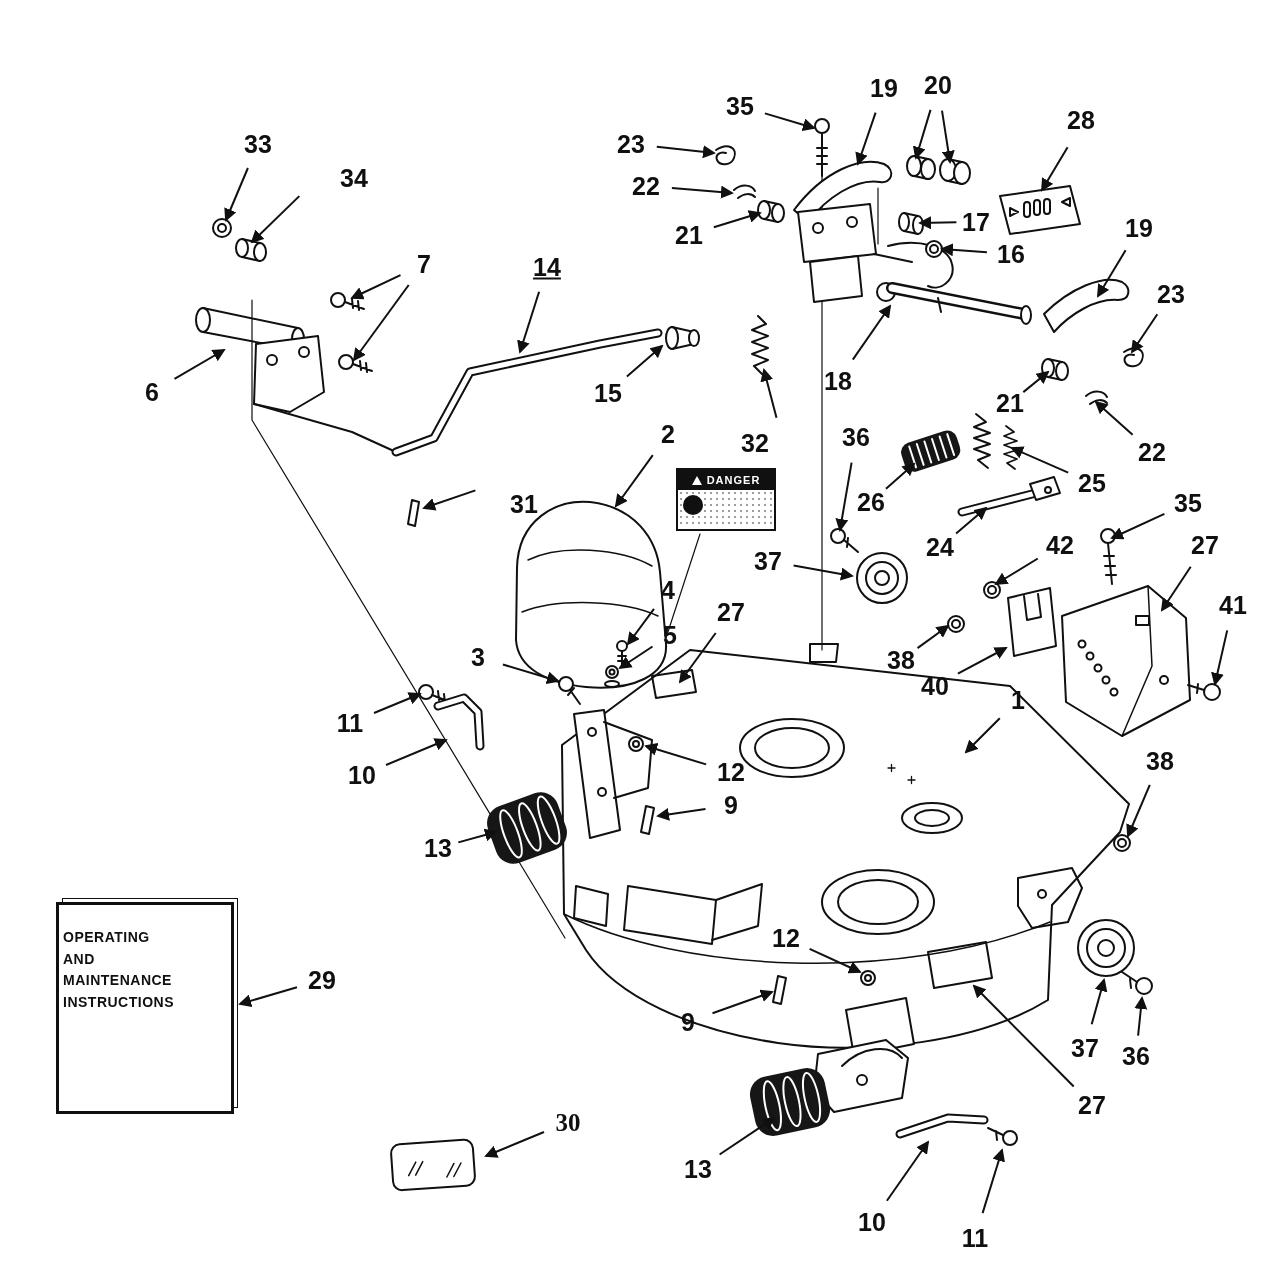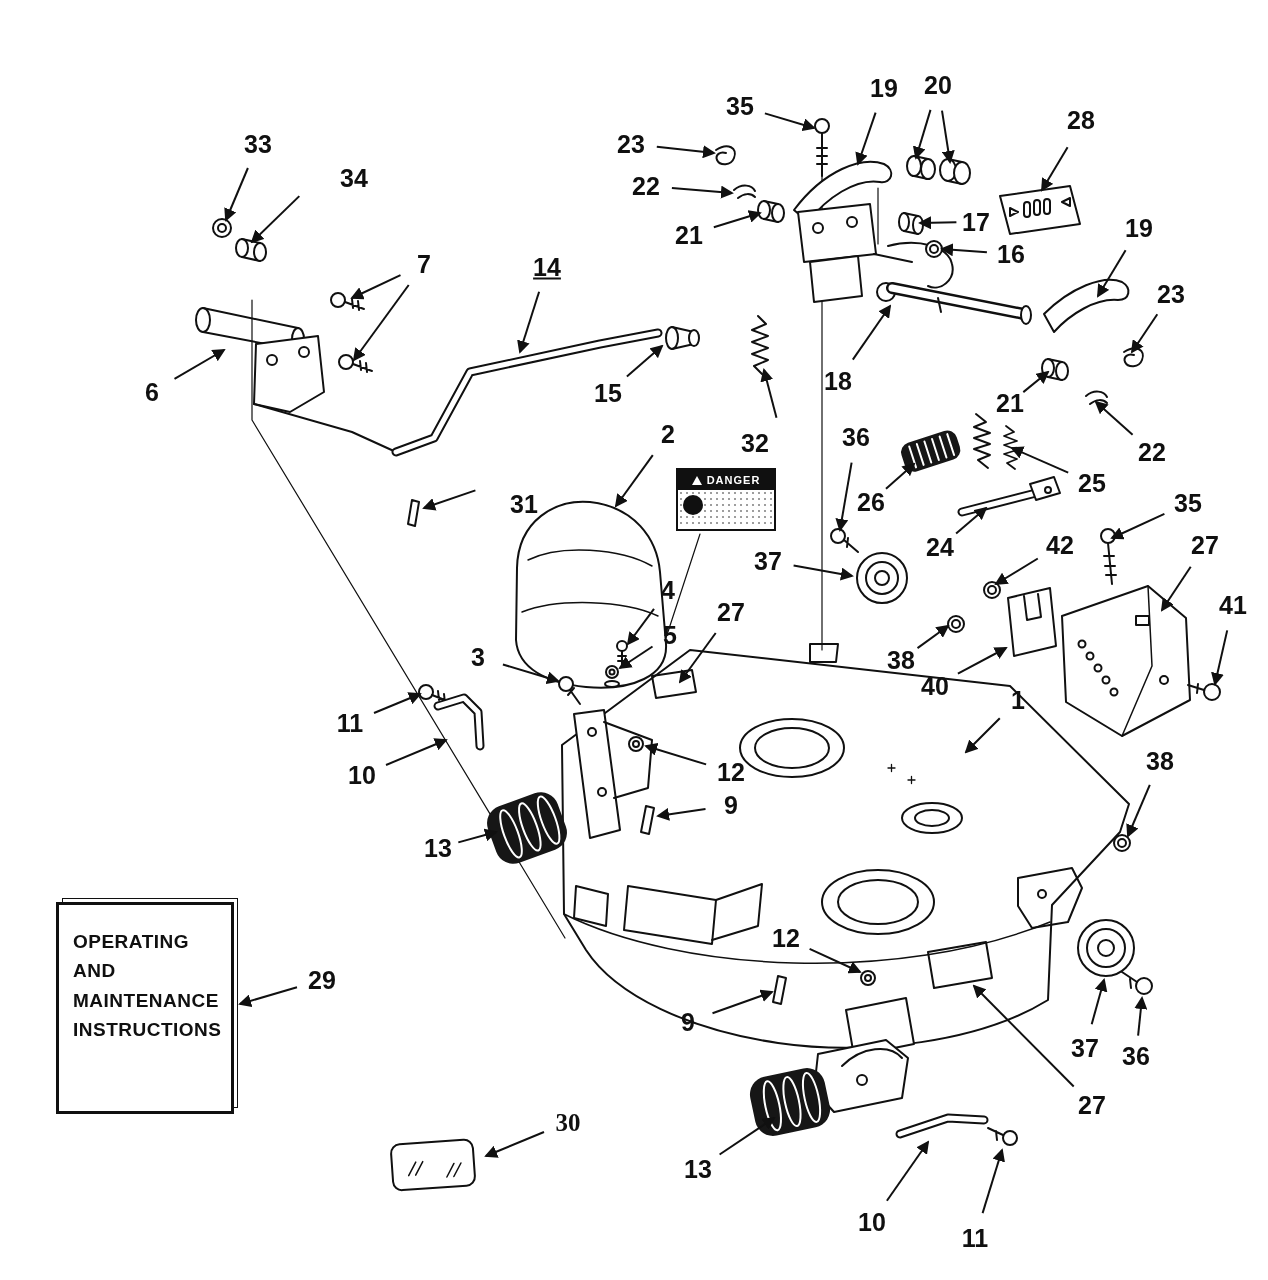--- a/index.html
+++ b/index.html
@@ -20,21 +20,21 @@
                justify-content:center;gap:5px;font-weight:bold;font-size:11px;letter-spacing:1px;}
   .danger-tri{width:0;height:0;border-left:5px solid transparent;border-right:5px solid transparent;
               border-bottom:9px solid #fff;}
   .danger-body{position:relative;height:37px;
                background-image:radial-gradient(circle,#9a9a9a .7px,transparent .9px);
                background-size:6px 6px;}
   .danger-blob{position:absolute;left:5px;top:5px;width:20px;height:20px;border-radius:50%;background:#101010;}
   .manual{position:absolute;left:56px;top:902px;width:178px;height:212px;z-index:2;
           border:3px solid #101010;background:#fff;box-sizing:border-box;
           box-shadow:5px -5px 0 -2px #fff,5px -5px 0 -1px #101010;}
-  .manual-text{padding:22px 6px 0 14px;font-weight:bold;font-size:19px;line-height:1.55;
+  .manual-text{padding:22px 6px 0 4px;font-weight:bold;font-size:14px;line-height:1.55;
                letter-spacing:.5px;}
 </style>
 </head>
 <body>
 
 <div class="stage">
 
   <svg class="art" viewBox="0 0 1268 1280">
     <defs>
       <marker id="arrowhead" viewBox="0 0 10 10" refX="8.5" refY="5" markerWidth="6.5" markerHeight="6.5" orient="auto-start-reverse">

